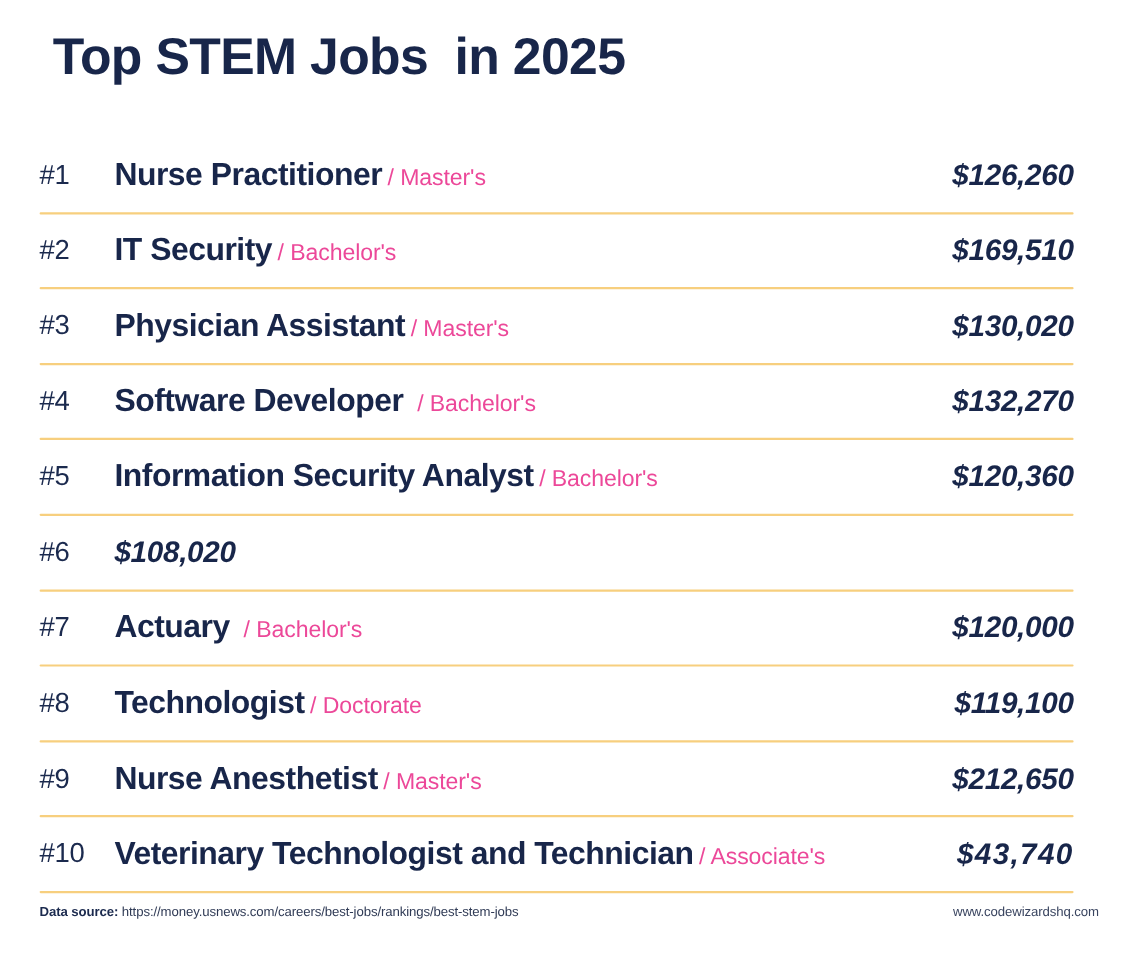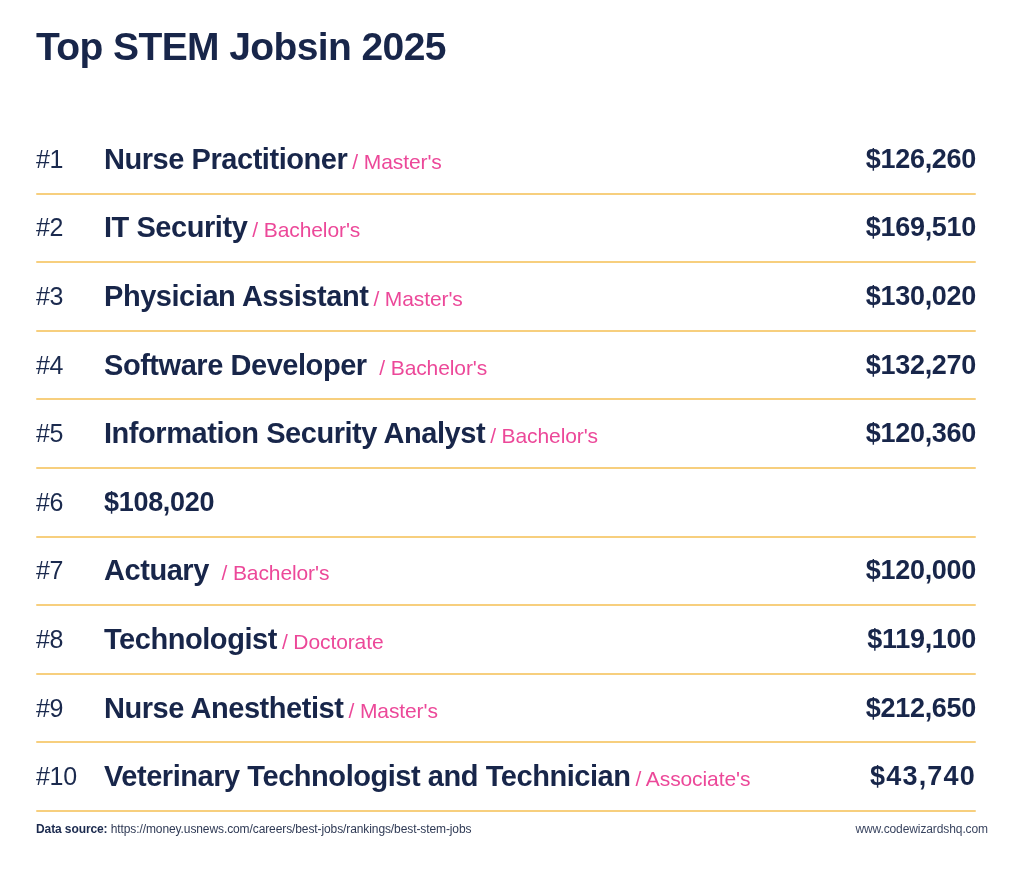--- a/index.html
+++ b/index.html
@@ -27,25 +27,25 @@
 
   
   .title-wrap {
     position: absolute;
     left: 36px;
     top: 27px;
     line-height: 1;
     white-space: nowrap;
   }
   .title {
-    font-size: 39px;
+    font-size: 47px;
     font-weight: 700;
     letter-spacing: -0.6px;
     color: #18264a;
-    margin: 0;
+    margin: 12px;
     display: inline;
   }
 
   
   .list {
     position: absolute;
     left: 36px;
     top: 126px;
     width: 940px;
   }
@@ -96,30 +96,31 @@
   }
 
   .salary {
     flex: 0 0 auto;
     text-align: right;
     font-size: 27px;
     font-weight: 700;
     color: #18264a;
     letter-spacing: -0.3px;
     white-space: nowrap;
+    font-style: italic;
   }
   .salary.spaced {
     letter-spacing: 1.2px;
   }
 
   
   .footer {
     position: absolute;
     left: 36px;
-    right: 36px;
+    right: 25px;
     top: 822px;
     display: flex;
     align-items: flex-start;
     justify-content: space-between;
     font-size: 12px;
     color: #2f3a55;
   }
   .footer-left {
     letter-spacing: -0.1px;
   }

